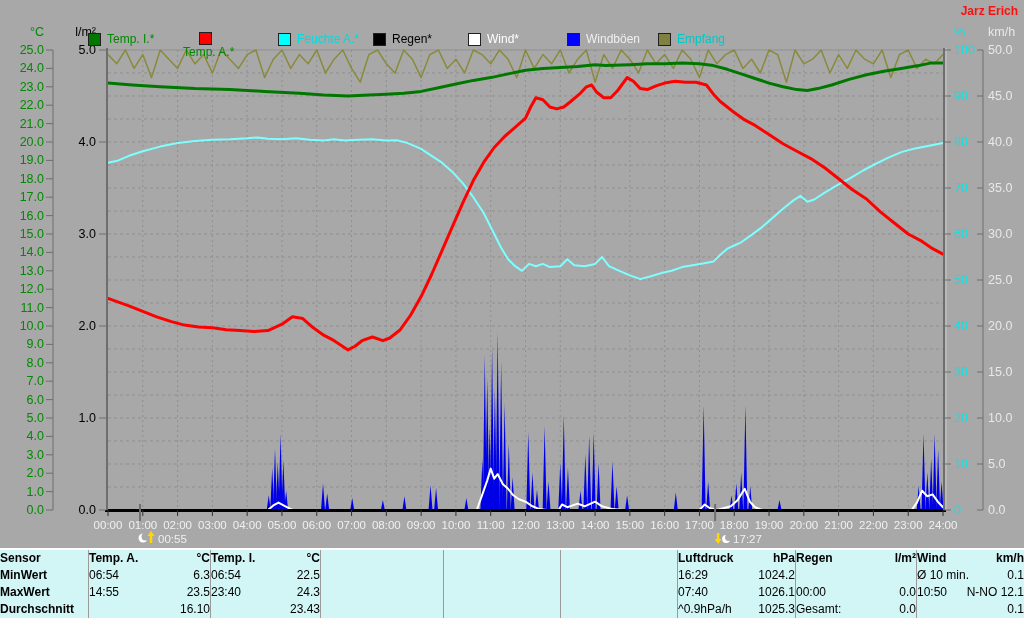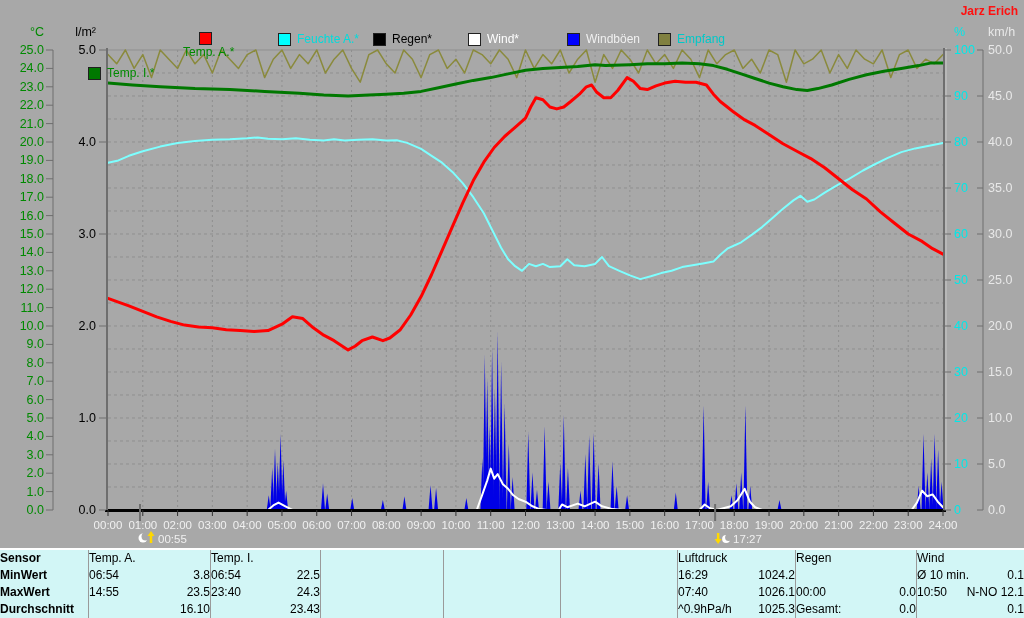--- a/index.html
+++ b/index.html
@@ -16,21 +16,21 @@
   
   #stats-table{position:absolute;top:548px;left:0;width:1024px;height:70px;
           background:#D2F6F6;border-top:2px solid #FFFFFF;display:flex;flex-direction:row;
           font-size:12px;color:#000;}
   .tcol{box-sizing:border-box;height:100%;flex:none;}
   .tcol + .tcol{border-left:1px solid #9A9A9A;}
   .trow{height:17px;line-height:17px;display:flex;justify-content:space-between;
           padding:0 0;white-space:nowrap;overflow:hidden;}
   .trow .cell-left{text-align:left;}
   .trow .cell-right{text-align:right;}
-  .hdr{font-weight:normal;flex-direction:column;}
+  .hdr{font-weight:bold;}
   .rowlabel{font-weight:bold;}
 </style>
 </head>
 <body>
 
 <div class="screen">
   <svg id="chart-svg" width="1024" height="548">
       <g>
         <line x1="142.79166666666666" y1="50" x2="142.79166666666666" y2="510" stroke="#8F8F8F" stroke-width="1" stroke-dasharray="2,3"></line>
         <line x1="177.58333333333331" y1="50" x2="177.58333333333331" y2="510" stroke="#8F8F8F" stroke-width="1" stroke-dasharray="2,3"></line>
@@ -336,21 +336,21 @@
         <line x1="715.1145833333334" y1="504" x2="715.1145833333334" y2="521" stroke="#6E6E6E" stroke-width="2"></line>
         <line x1="718.1145833333334" y1="533" x2="718.1145833333334" y2="540" stroke="#FFD800" stroke-width="2.5"></line>
         <polygon points="714.6145833333334,539 721.6145833333334,539 718.1145833333334,544" fill="#FFD800"></polygon>
         <circle cx="726.1145833333334" cy="539" r="4" fill="#FFFFFF"></circle>
         <circle cx="728.6145833333334" cy="537.5" r="3.5" fill="#A8A8A8"></circle>
         <text x="733.1145833333334" y="542.5" fill="#F0F0F0" font-size="11.5px">17:27</text>
       </g>
     </svg>
   <div class="user-label">Jarz Erich</div>
   <div id="legend">
-      <div class="legend-item" style="left: 88px; margin-top: 34px;">
+      <div class="legend-item" style="left: 88px;">
         <span class="legend-swatch" style="background: rgb(0, 120, 0);"></span>
         <span style="color: rgb(0, 138, 0);">Temp. I.*</span>
       </div>
       <div class="legend-item" style="left: 183px; flex-direction: column;">
         <span class="legend-swatch" style="background: rgb(255, 0, 0);"></span>
         <span style="color: rgb(0, 138, 0);">Temp. A.*</span>
       </div>
       <div class="legend-item" style="left: 278px;">
         <span class="legend-swatch" style="background: rgb(0, 255, 255);"></span>
         <span style="color: rgb(0, 220, 220);">Feuchte A.*</span>
@@ -387,21 +387,21 @@
           <span class="rowlabel">Durchschnitt</span>
         </div>
       </div>
       <div class="tcol" style="width: 122px;">
         <div class="trow hdr">
           <span class="cell-left">Temp. A.</span>
           <span class="cell-right">°C</span>
         </div>
         <div class="trow">
           <span class="cell-left">06:54</span>
-          <span class="cell-right">3.8</span>
+          <span class="cell-right">6.3</span>
         </div>
         <div class="trow">
           <span class="cell-left">14:55</span>
           <span class="cell-right">23.5</span>
         </div>
         <div class="trow">
           <span class="cell-left"></span>
           <span class="cell-right">16.10</span>
         </div>
       </div>

